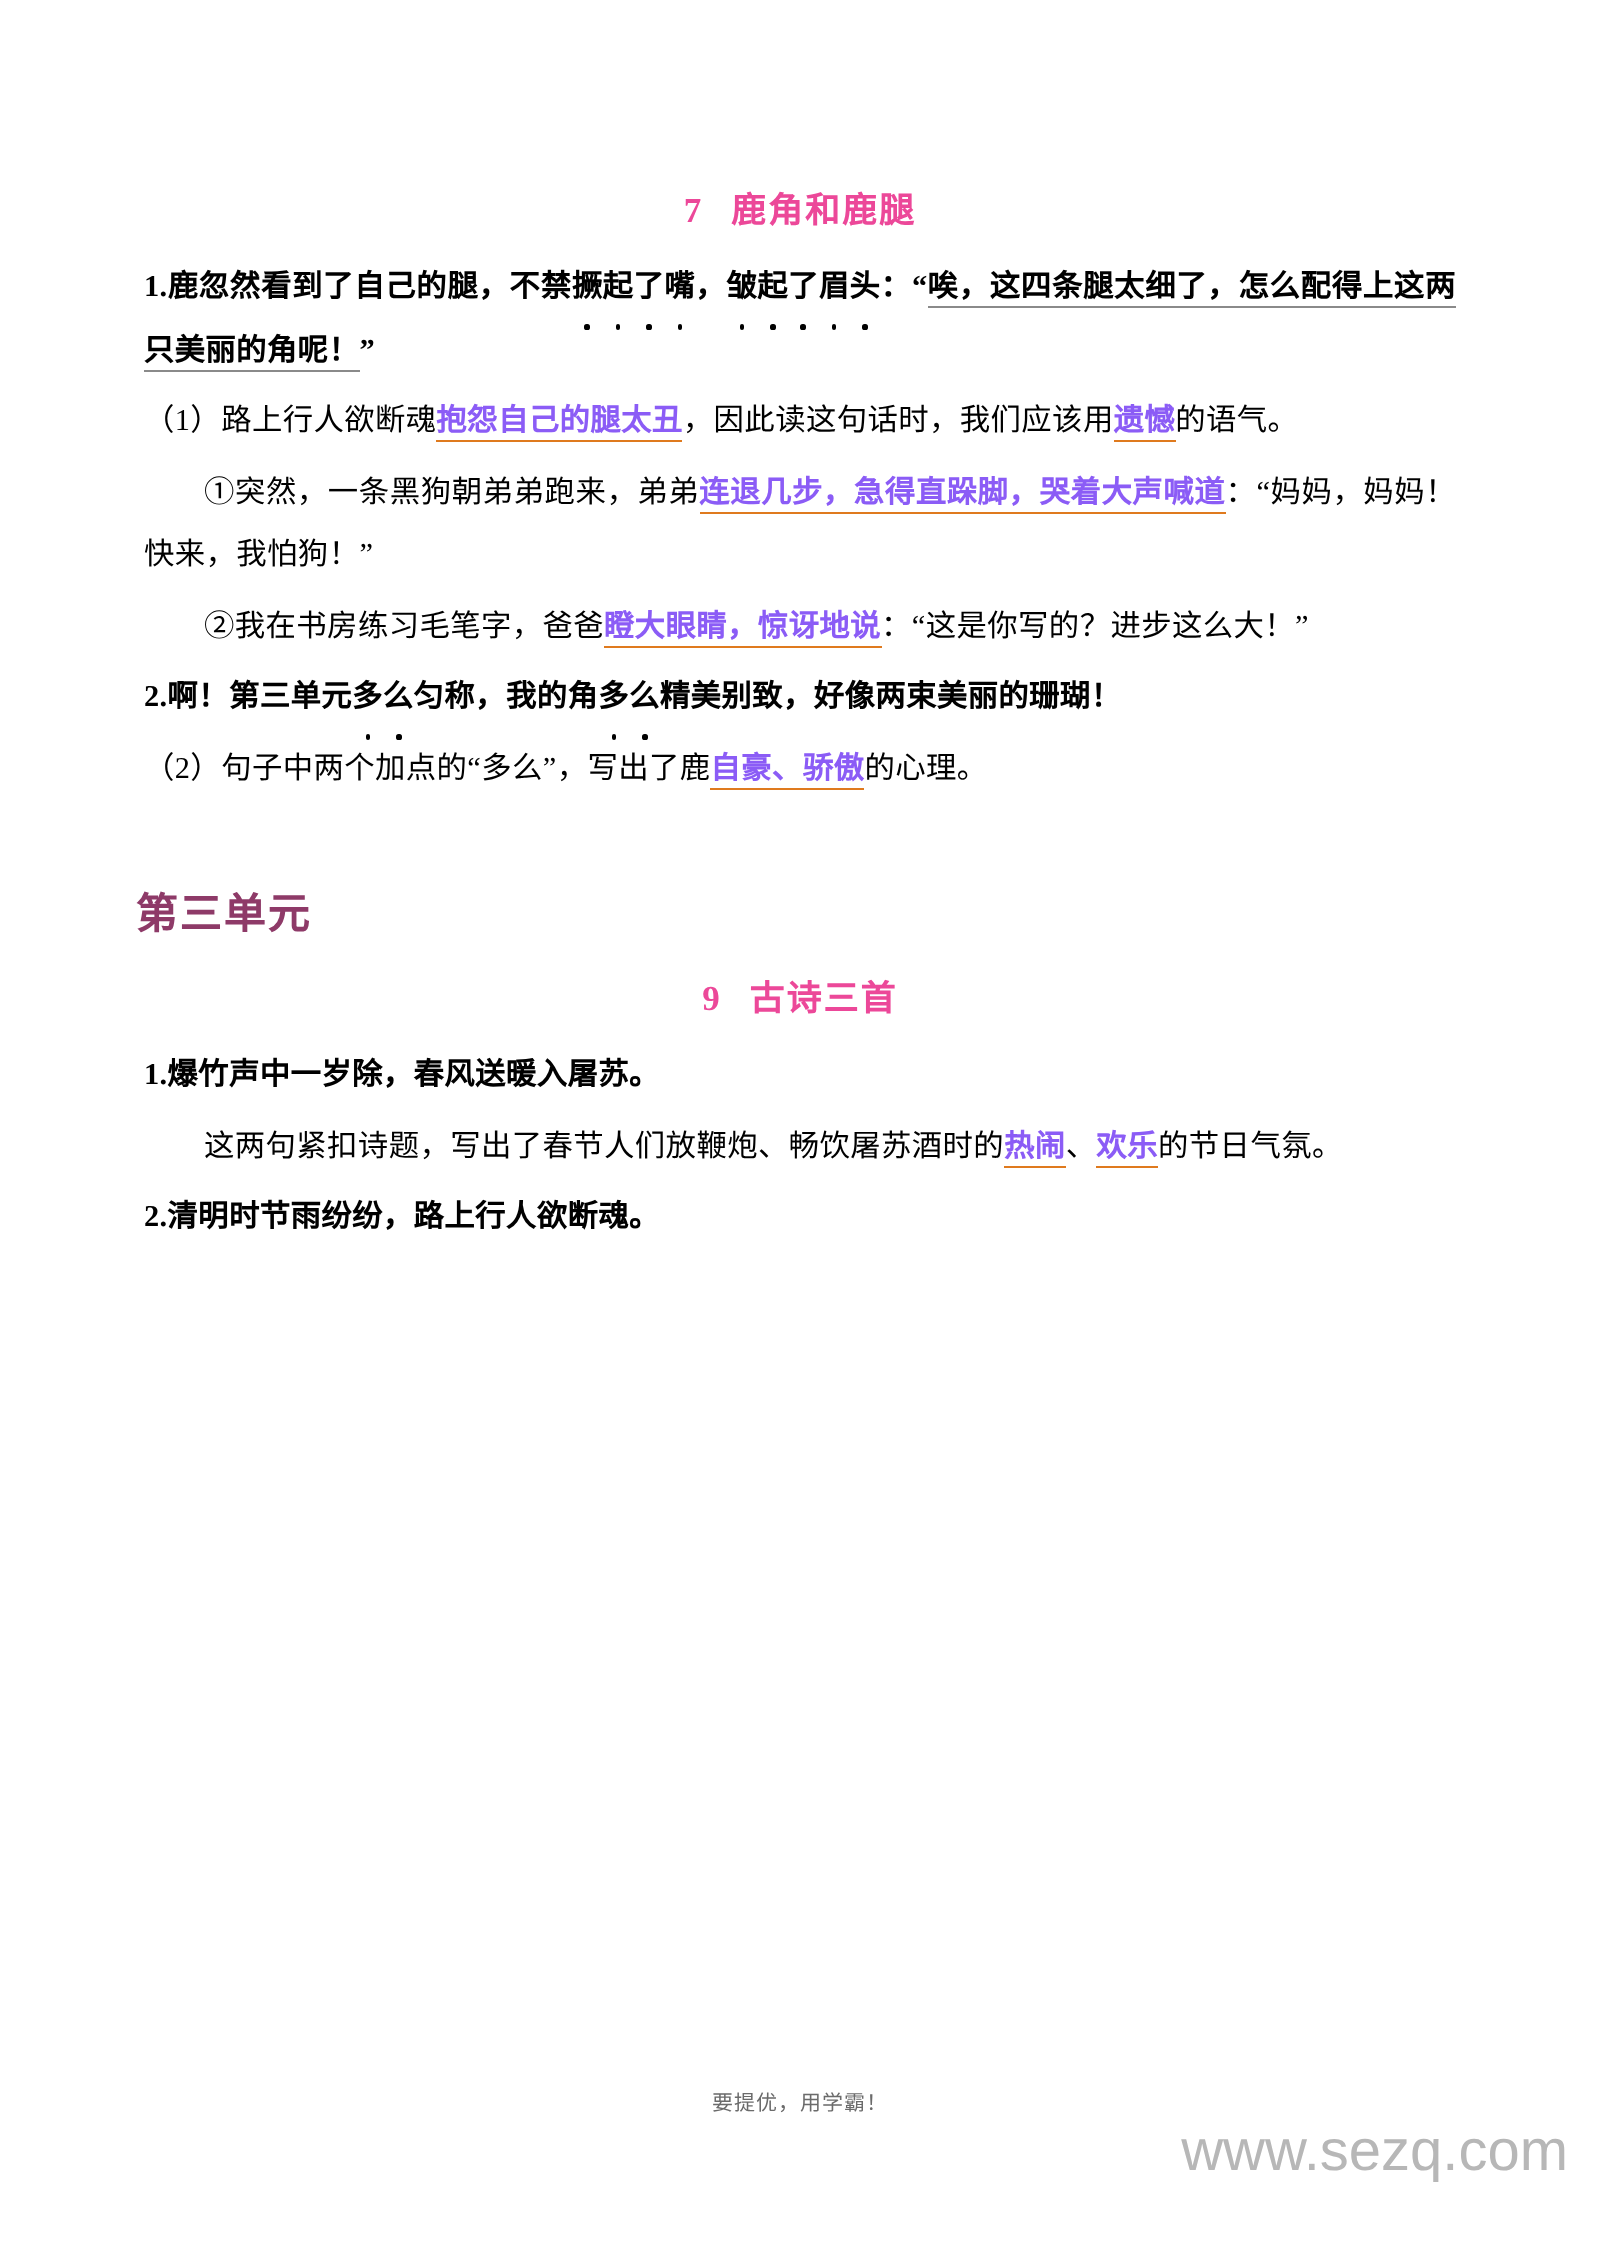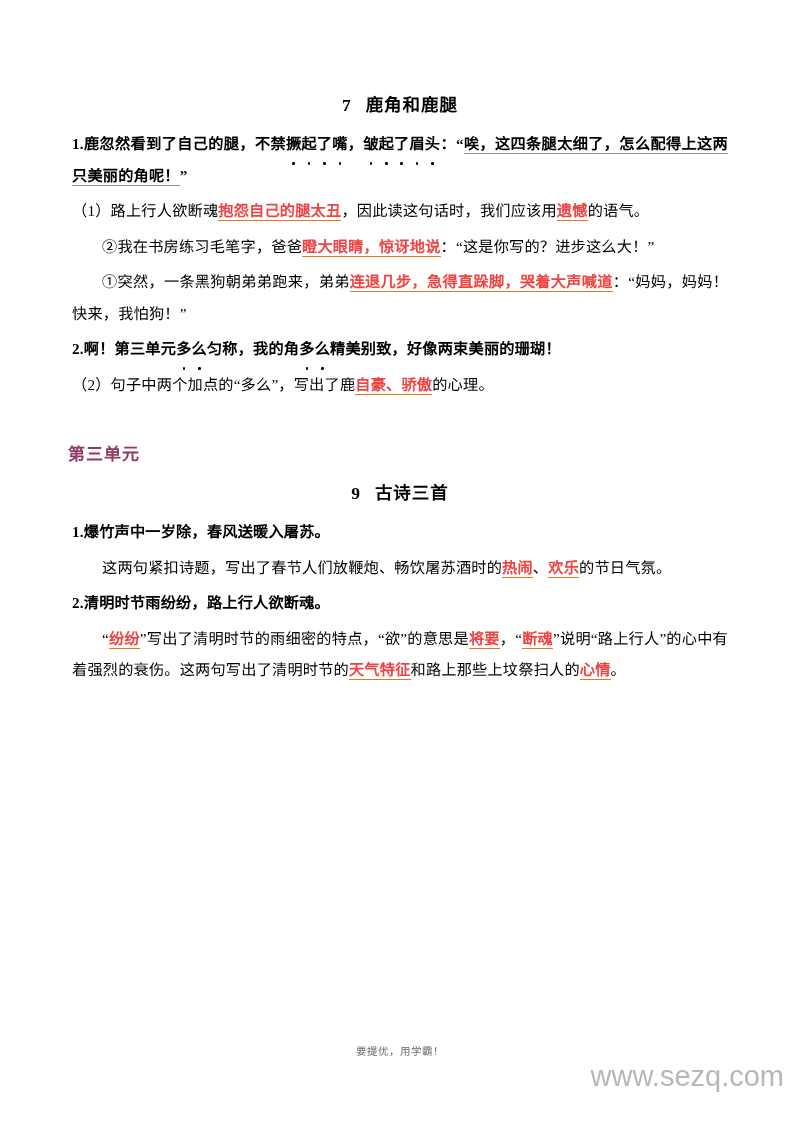--- a/index.html
+++ b/index.html
@@ -27,30 +27,30 @@
     top: 92px;
     width: 664px;
   }
 
   
   .lesson-title {
     text-align: center;
     font-size: 17.5px;
     font-weight: bold;
     letter-spacing: 1px;
-    color: #000000;
+    color: #ec4899;
     margin: 0 0 10px 0;
     padding: 0;
     line-height: 1.5;
   }
   .lesson-title .num {
     margin-right: 14px;
   }
   .unit-title {
-    font-size: 17px;
+    font-size: 21px;
     font-weight: bold;
     color: #8e3a68;
     margin: 0;
     padding: 0;
     line-height: 1.5;
     letter-spacing: 1px;
   }
 
   
   p.line {
@@ -65,21 +65,21 @@
   p.q {            
     font-weight: bold;
   }
   p.ans {          
     font-weight: normal;
   }   
   p.indent-para { text-indent: 30px; }
 
   
   .hl {                       
-    color: #ef4444;
+    color: #8b5cf6;
     font-weight: bold;
     border-bottom: 1.4px solid #df7a1e;
     padding-bottom: 1px;
   }
   .ul-gray {                  
     border-bottom: 1.4px solid #8a8a8a;
     padding-bottom: 1px;
   }
   .dot {                      
     position: relative;
@@ -131,23 +131,23 @@
 
     <div class="lesson-title">
       <span class="num">7</span><span>鹿角和鹿腿</span>
     </div>
 
     <p class="line q"><span>1.</span><span>鹿忽然看到了自己的腿，不禁</span><span class="dotgroup"><span class="dot">撅</span><span class="dot">起</span><span class="dot">了</span><span class="dot">嘴</span></span><span>，</span><span class="dotgroup"><span class="dot">皱</span><span class="dot">起</span><span class="dot">了</span><span class="dot">眉</span><span class="dot">头</span></span><span>：“</span><span class="ul-gray">唉，这四条腿太细了，怎么配得上这两只美丽的角呢！</span><span>”</span></p>
 
     <p class="line ans"><span>（1）</span><span>路上行人欲断魂</span><span class="hl">抱怨自己的腿太丑</span><span>，因此读这句话时，我们应该用</span><span class="hl">遗憾</span><span>的语气。</span></p>
 
 
+    <p class="line ans indent-para"><span>①</span><span>突然，一条黑狗朝弟弟跑来，弟弟</span><span class="hl">连退几步，急得直跺脚，哭着大声喊道</span><span>：“妈妈，妈妈！快来，我怕狗！”</span></p>
+
     <p class="line ans indent-para"><span>②</span><span>我在书房练习毛笔字，爸爸</span><span class="hl">瞪大眼睛，惊讶地说</span><span>：“这是你写的？进步这么大！”</span></p>
-
-    <p class="line ans indent-para"><span>①</span><span>突然，一条黑狗朝弟弟跑来，弟弟</span><span class="hl">连退几步，急得直跺脚，哭着大声喊道</span><span>：“妈妈，妈妈！快来，我怕狗！”</span></p>
 
     <p class="line q"><span>2.</span><span>啊！第三单元</span><span class="dotgroup"><span class="dot">多</span><span class="dot">么</span></span><span>匀称，我的角</span><span class="dotgroup"><span class="dot">多</span><span class="dot">么</span></span><span>精美别致，好像两束美丽的珊瑚！</span></p>
 
 
     <p class="line ans"><span>（2）</span><span>句子中两个加点的“多么”，写出了鹿</span><span class="hl">自豪、骄傲</span><span>的心理。</span></p>
 
     <div class="spacer-unit"></div>
 
     <div class="unit-title">第三单元</div>
 
@@ -156,20 +156,19 @@
     <div class="lesson-title">
       <span class="num">9</span><span>古诗三首</span>
     </div>
 
     <p class="line q"><span>1.</span><span>爆竹声中一岁除，春风送暖入屠苏。</span></p>
 
     <p class="line ans indent-para"><span>这两句紧扣诗题，写出了春节人们放鞭炮、畅饮屠苏酒时的</span><span class="hl">热闹</span><span>、</span><span class="hl">欢乐</span><span>的节日气氛。</span></p>
 
     <p class="line q"><span>2.</span><span>清明时节雨纷纷，路上行人欲断魂。</span></p>
 
-    <p class="line ans indent-para"><span>“</span><span class="hl">纷纷</span><span>”写出了清明时节的雨细密的特点，“欲”的意思是</span><span class="hl">将要</span><span>，“</span><span class="hl">断魂</span><span>”说明“路上行人”的心中有着强烈的衰伤。这两句写出了清明时节的</span><span class="hl">天气特征</span><span>和路上那些上坟祭扫人的</span><span class="hl">心情</span><span>。</span></p>
 
 
   </div>
 
   <div class="footer-note">要提优，用学霸！</div>
   <div class="watermark">www.sezq.com</div>
 </div>
 
 </body></html>

